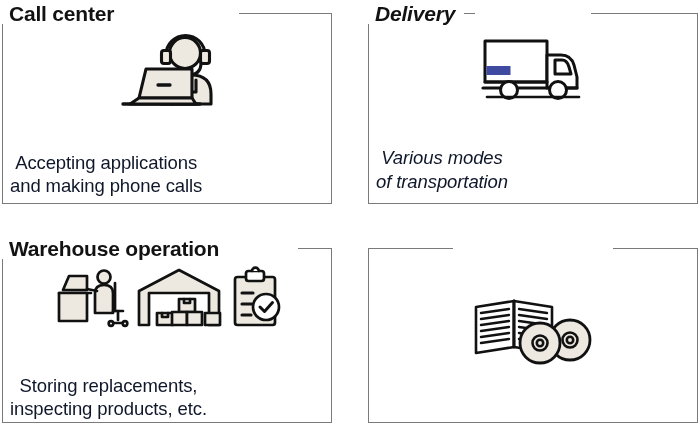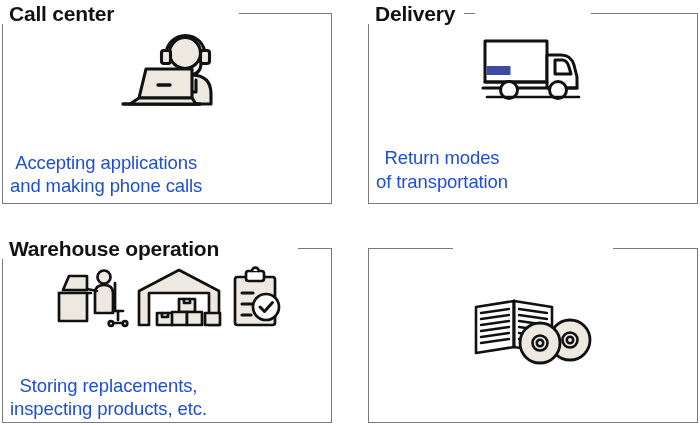--- a/index.html
+++ b/index.html
@@ -76,30 +76,30 @@
     justify-content: center;
     width: 100%;
     padding-top: 4px;
     box-sizing: border-box;
   }
 
   .caption {
     text-align: center;
     font-size: 18.5px;
     line-height: 1.27;
-    color: #1d4ed8;
+    color: #0f172a;
     padding: 0 10px 13px;
     white-space: pre-line;
     letter-spacing: -0.1px;
     margin-top: 37px;
   }
 
   
   .p-tl { grid-column: 1; grid-row: 1; }
-  .p-tr { grid-column: 3; grid-row: 1; }
+  .p-tr { grid-column: 3; grid-row: 1; font-style: italic; }
   .p-bl { grid-column: 1; grid-row: 3; }
   .p-br { grid-column: 3; grid-row: 3; }
 
   .p-tl .frame { --seg-l: 92px; --seg-r: 92px; }
   .p-tr .frame { --seg-l: 106px; --seg-r: 106px; }
   .p-bl .frame { --seg-l: 33px; --seg-r: 33px; }
   .p-br .frame { --seg-l: 84px; --seg-r: 84px; }
 
   svg { display: block; }
 </style>
@@ -164,21 +164,21 @@
           <path d="M6 49 L68 49"></path>
           <path d="M4 55 L98 55" stroke-width="3.2"></path>
 
           <circle cx="30" cy="57" r="8.5" fill="#ffffff"></circle>
           <circle cx="79" cy="57" r="8.5" fill="#ffffff"></circle>
           <path d="M8 64 L100 64" stroke-width="2.6"></path>
         </g>
       </svg>
     </div>
 
-    <div class="caption">Return modes
+    <div class="caption">Various modes
 of transportation</div>
   </div>
 
   <div class="panel p-bl">
     <div class="frame"></div>
     <div class="panel-title">Warehouse operation</div>
 
     <div class="icon-wrap">
       <svg width="228" height="74" viewBox="0 0 228 74">
         <g fill="none" stroke="#111111" stroke-width="2.7" stroke-linejoin="round" stroke-linecap="round">

